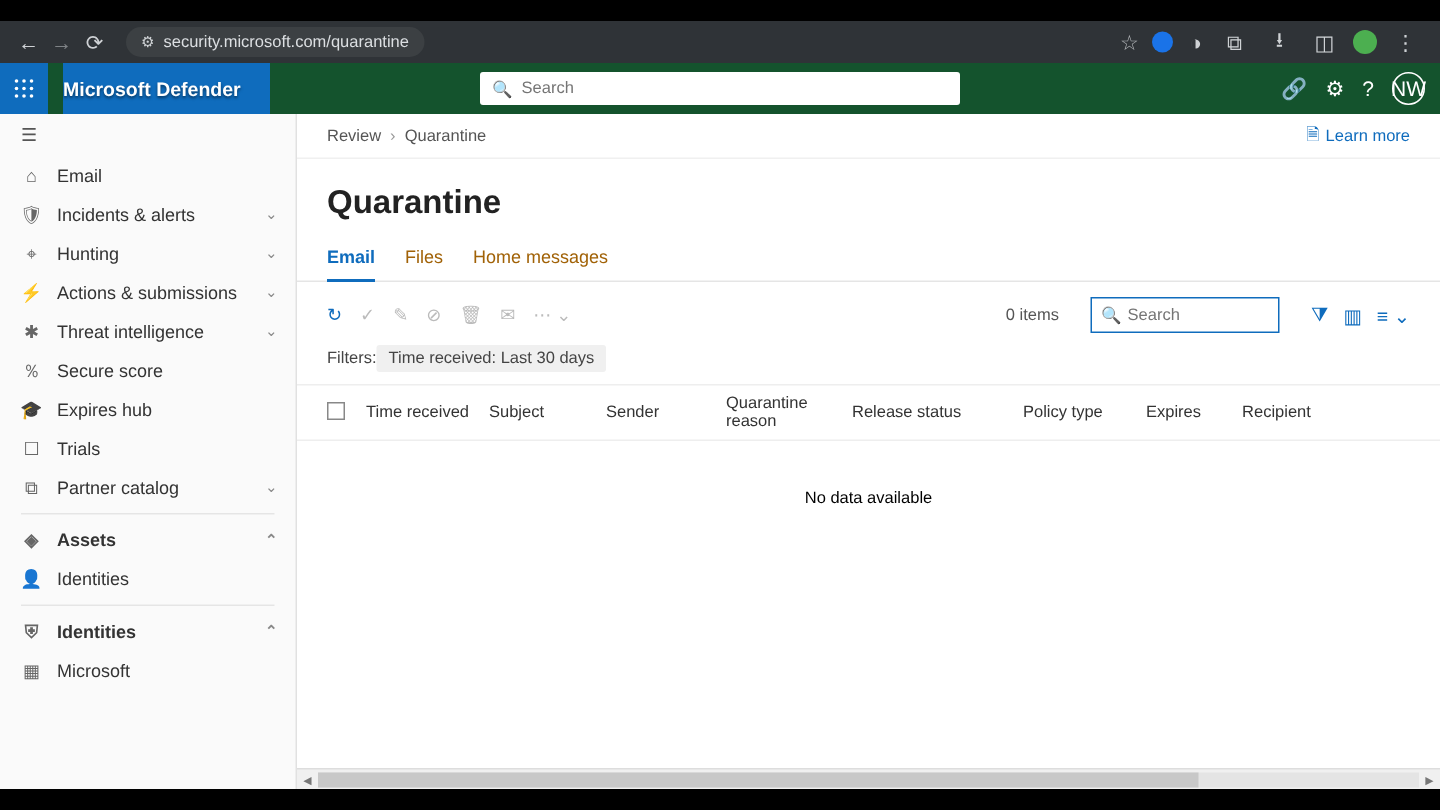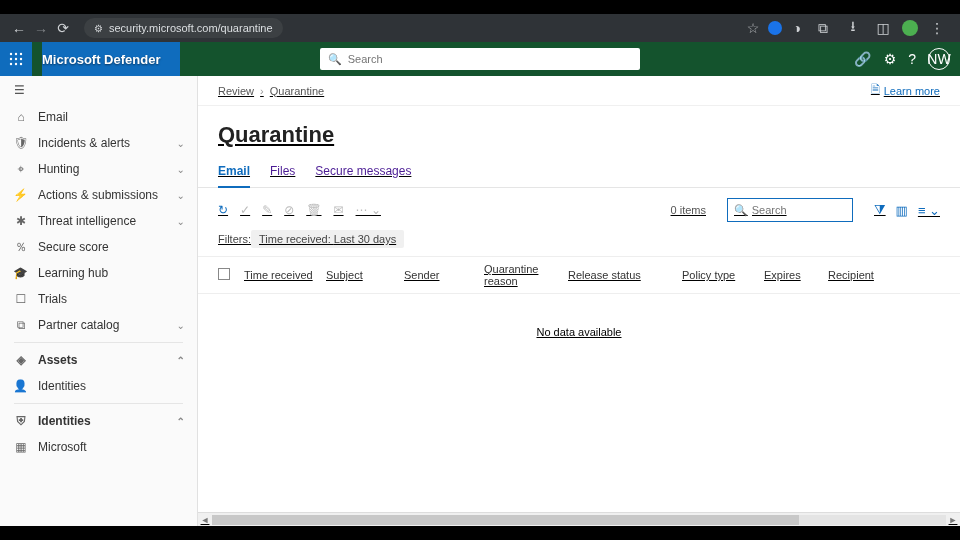--- a/index.html
+++ b/index.html
@@ -41,27 +41,27 @@
   .sidebar { width:198px; border-right:1px solid #e1e1e1; background:#fafafa; overflow:hidden; font-size:12px; color:#333; }
   .hamburger { height:28px; display:flex; align-items:center; padding-left:14px; color:#555; }
   .nav-item { height:26px; display:flex; align-items:center; padding:0 12px; cursor:pointer; }
   .nav-icon { width:18px; display:inline-flex; justify-content:center; color:#666; font-size:12px; margin-right:8px; }
   .nav-label { flex:1; }
   .chev { color:#888; font-size:10px; }
   .nav-sep { border-top:1px solid #e5e5e5; margin:4px 14px; }
   .nav-heading { font-weight:600; }
 
   
-  .main { flex:1; display:flex; flex-direction:column; overflow:hidden;text-decoration:underline; }
+  .main { flex:1; display:flex; flex-direction:column; overflow:hidden; }
   .top-row { height:30px; display:flex; align-items:center; padding:0 20px; font-size:11px; color:#555; border-bottom:1px solid #f0f0f0; }
   .crumb-sep { margin:0 6px; color:#999; }
   .learn-more { margin-left:auto; color:#0f6cbd; display:flex; align-items:center; gap:4px; }
   .page-title { font-size:22px; font-weight:700; color:#222; padding:16px 20px 6px; }
   .tabs { display:flex; gap:20px; padding:4px 20px 0; border-bottom:1px solid #e5e5e5; font-size:12px; }
-  .tab { padding:6px 0 8px; color:#4c1d95; cursor:pointer; }
+  .tab { padding:6px 0 8px; color:#a16207; cursor:pointer; }
   .tab.active { color:#0f6cbd; font-weight:600; border-bottom:2px solid #0f6cbd; margin-bottom:-1px; }
 
   .toolbar { display:flex; align-items:center; padding:10px 20px 6px; font-size:12px; }
   .tb-btns { display:flex; gap:12px; color:#bbb; align-items:center; }
   .tb-btns .refresh { color:#0f6cbd; }
   .tb-right { margin-left:auto; display:flex; align-items:center; gap:21px; color:#555; }
   .items-count { font-size:11px; }
   .tb-search { border:1px solid #0f6cbd; height:24px; width:126px; display:flex; align-items:center; padding:0 6px; }
   .tb-search input { border:none; outline:none; width:100%; font-size:11px; }
   .tb-icons { display:flex; gap:10px; color:#0f6cbd; font-size:13px; align-items:center; }
@@ -169,21 +169,21 @@
       <span class="nav-icon">✱</span>
       <span class="nav-label">Threat intelligence</span>
       <span class="chev">⌄</span>
     </div>
     <div class="nav-item">
       <span class="nav-icon">％</span>
       <span class="nav-label">Secure score</span>
     </div>
     <div class="nav-item">
       <span class="nav-icon">🎓</span>
-      <span class="nav-label">Learning hub</span>
+      <span class="nav-label">Expires hub</span>
     </div>
     <div class="nav-item">
       <span class="nav-icon">☐</span>
       <span class="nav-label">Trials</span>
     </div>
     <div class="nav-item">
       <span class="nav-icon">⧉</span>
       <span class="nav-label">Partner catalog</span>
       <span class="chev">⌄</span>
     </div>
@@ -223,21 +223,21 @@
         <span style="color:#0f6cbd">🗎</span>
         <span>Learn more</span>
       </span>
     </div>
 
     <div class="page-title">Quarantine</div>
 
     <div class="tabs">
       <div class="tab active">Email</div>
       <div class="tab">Files</div>
-      <div class="tab">Secure messages</div>
+      <div class="tab">Home messages</div>
     </div>
 
     <div class="toolbar">
       <div class="tb-btns">
         <span class="refresh">↻</span>
         <span>✓</span>
         <span>✎</span>
         <span>⊘</span>
         <span>🗑</span>
         <span>✉</span>

